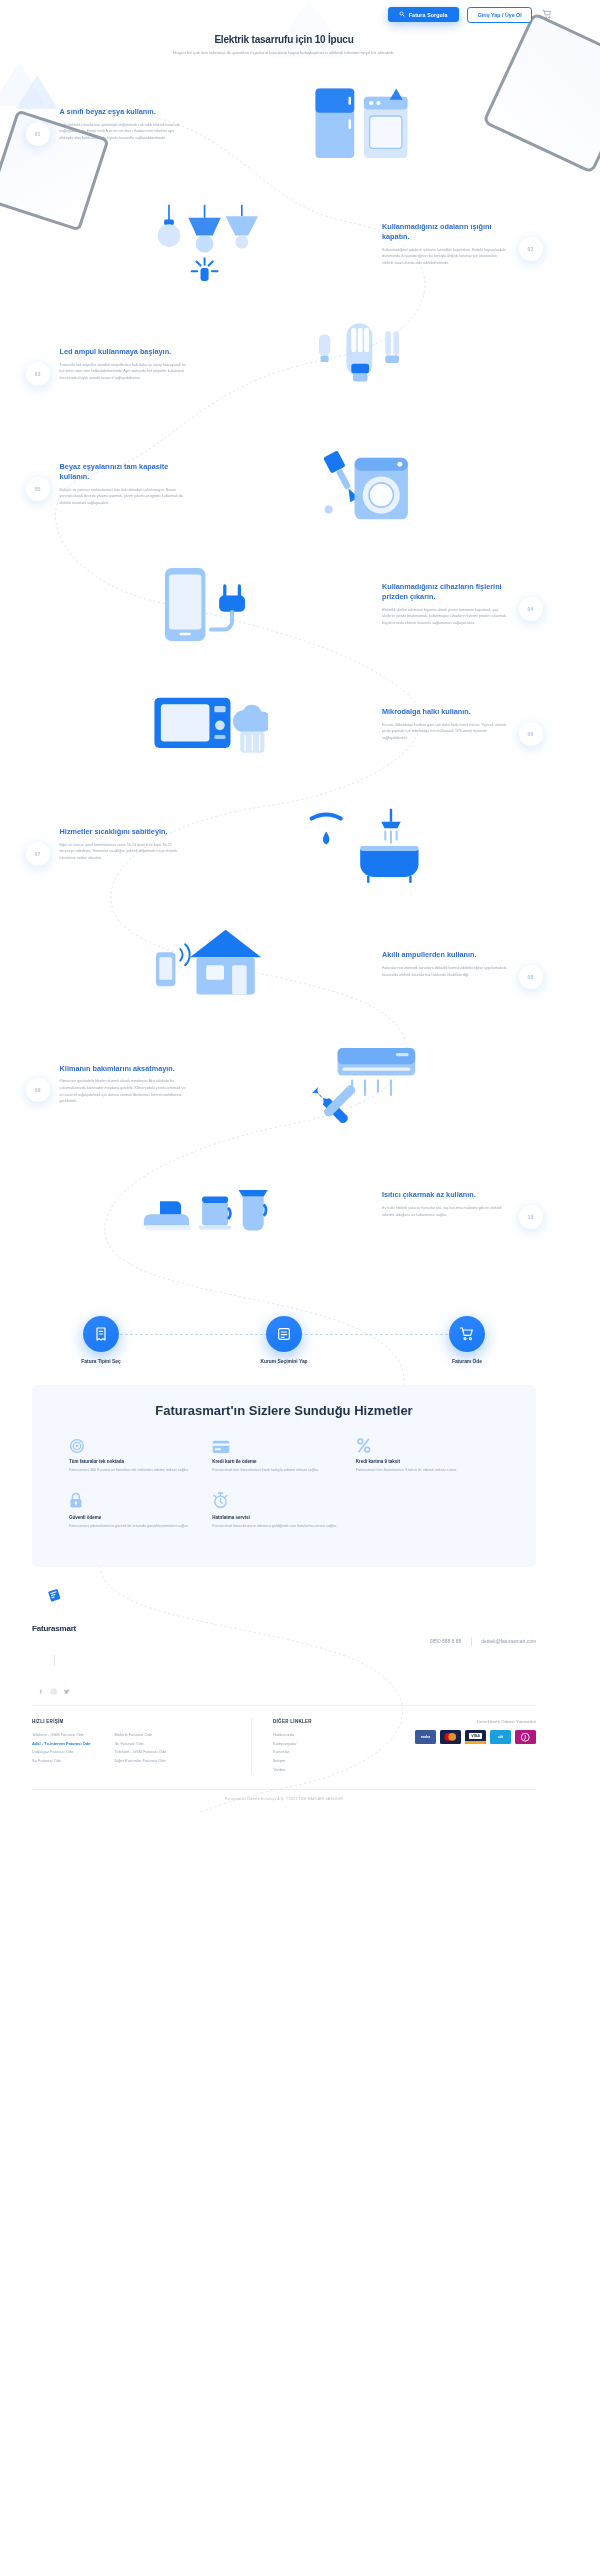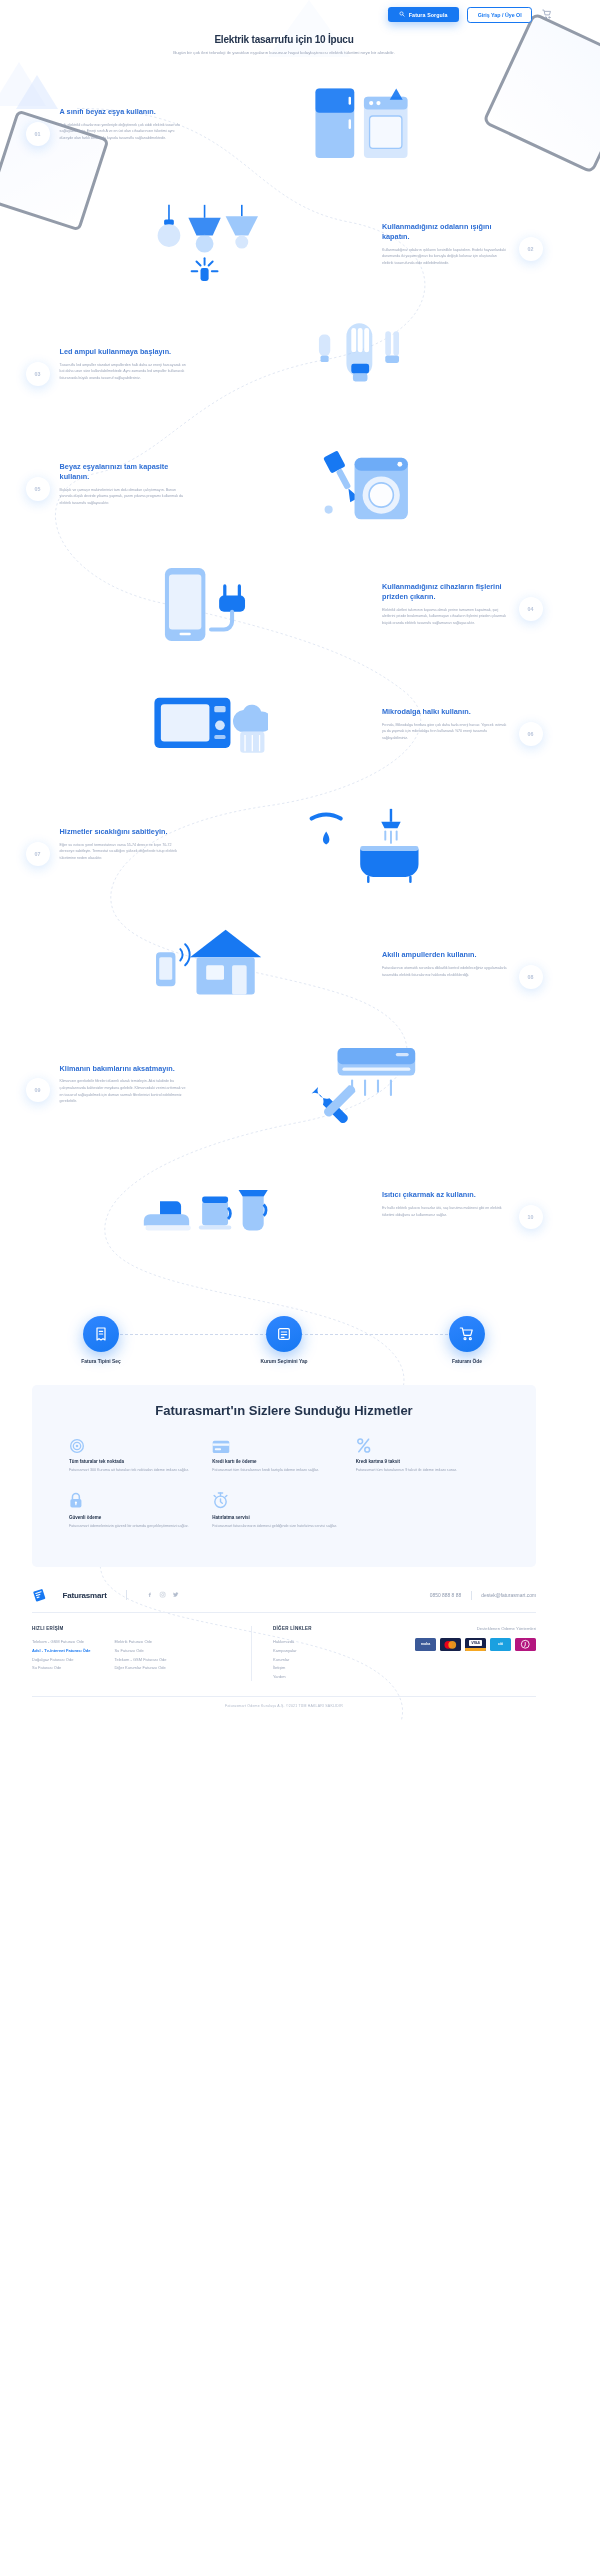--- a/index.html
+++ b/index.html
@@ -120,21 +120,21 @@
   .svc-grid{display:flex;flex-wrap:wrap;}
   .svc{width:33.33%;padding-right:14.6px;margin-bottom:16px;}
   .svc-icon{height:19.5px;margin-bottom:5.7px;display:flex;align-items:flex-end;}
   .svc-icon svg{display:block;}
   .svc-title{font-size:4.5px;font-weight:bold;color:#24344d;margin-bottom:3.2px;}
   .svc-desc{font-size:3.7px;line-height:1.75;color:#9aa4b8;}
 
   
   .footer{padding:21px 32px 0;position:relative;z-index:3;}
   .f-top{display:flex;align-items:center;justify-content:space-between;padding-bottom:9.7px;}
-  .f-brand{display:flex;align-items:center;gap:16px;}
+  .f-brand{display:flex;align-items:center;gap:22px;flex-direction:column;}
   .f-logo{width:14.6px;height:14.6px;}
   .f-name{font-size:8px;font-weight:bold;color:#24344d;letter-spacing:-0.2px;}
   .f-div{width:0.8px;height:10.5px;background:#dde4ef;margin:0 3.2px;}
   .f-social{display:flex;gap:5.7px;align-items:center;color:#b2bccd;}
   .f-social svg{width:7.3px;height:7.3px;display:block;cursor:pointer;}
   .f-contact{display:flex;align-items:center;gap:9.7px;font-size:4.9px;color:#8e99ae;}
   .f-contact .sep{width:0.8px;height:9px;background:#dde4ef;}
   .f-rule{border-top:0.8px solid #e8edf6;}
 
   .f-cols{display:flex;padding:13px 0 14.6px;}

